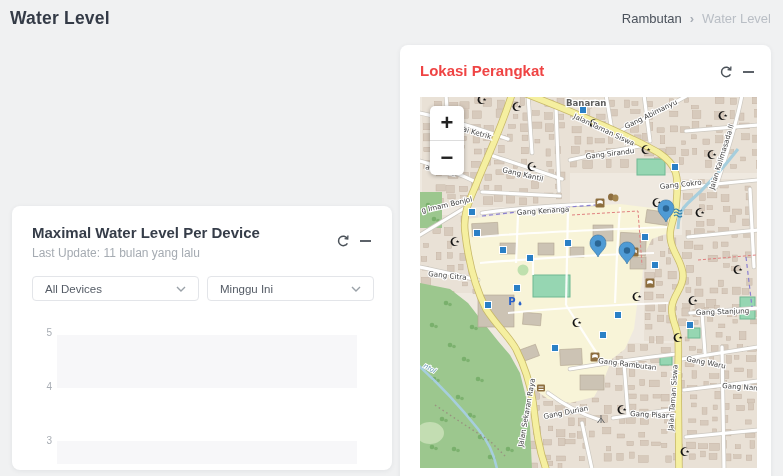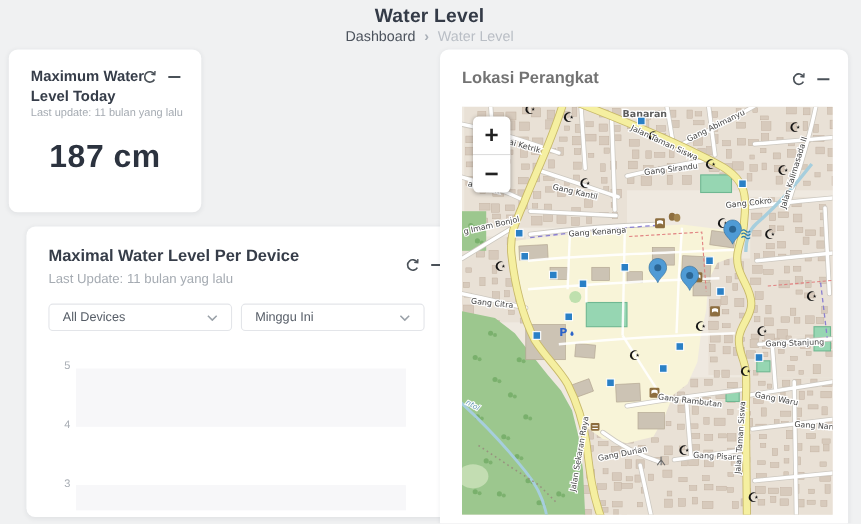--- a/index.html
+++ b/index.html
@@ -1,30 +1,30 @@
 <!DOCTYPE html>
 <html><head>
 <meta charset="utf-8">
 <style>
   html,body{margin:0;padding:0;}
   body{font-family:"Liberation Sans",sans-serif;background:#f0f1f2;}
   #app{position:relative;width:783px;height:476px;background:#f0f1f2;overflow:hidden;}
 
   
-  .hdr{position:absolute;left:10px;top:4px;right:12px;height:28px;display:flex;justify-content:space-between;align-items:center;flex-direction:column;}
+  .hdr{position:absolute;left:10px;top:4px;right:12px;height:28px;display:flex;justify-content:space-between;align-items:center;}
   .pgtitle{font-size:17.5px;font-weight:700;color:#343b47;letter-spacing:.2px;}
   .crumbs{display:flex;align-items:center;gap:8px;font-size:13px;}
   .crumb-a{color:#4b525c;cursor:pointer;}
   .crumb-sep{color:#a8aeb6;font-weight:700;}
   .crumb-b{color:#b9bec5;}
 
   
   .card{position:absolute;background:#fff;border-radius:8px;box-shadow:0 1px 5px rgba(30,40,60,.07);}
   .card1{left:8px;top:45px;width:175px;height:148px;}
-  .card2{left:24px;top:206px;width:380px;height:264px;padding-left:20px;}
+  .card2{left:12px;top:206px;width:380px;height:264px;}
   .card3{left:400px;top:45px;width:371px;height:458px;}
 
   .cicons{position:absolute;display:flex;align-items:center;gap:9px;}
   .ic{cursor:pointer;display:block;}
 
   
   .t1{position:absolute;left:20px;top:16px;width:112px;font-size:13.5px;font-weight:700;color:#363d49;line-height:1.3;}
   .s1{position:absolute;left:20px;top:52px;width:150px;font-size:10px;color:#a5abb2;white-space:nowrap;}
   .bigval{position:absolute;left:0;top:82px;width:100%;text-align:center;font-size:29px;font-weight:600;color:#2c333f;letter-spacing:.5px;}
   .card1 .cicons{right:18px;top:18px;}
@@ -37,60 +37,46 @@
        display:flex;align-items:center;justify-content:space-between;padding:0 12px;box-sizing:border-box;
        font-size:11.5px;color:#555c66;cursor:pointer;}
   .sel1{left:20px;top:70px;}
   .sel2{left:195px;top:70px;gap:16px;}
   .tick{position:absolute;left:26px;width:14px;text-align:right;font-size:10px;color:#a8adb4;}
   .band{position:absolute;left:45px;width:300px;background:#f7f7f9;}
   .b1{top:129px;height:53px;}
   .b2{top:235px;height:23px;}
 
   
-  .t3{position:absolute;left:20px;top:17px;font-size:15px;font-weight:700;color:#737373;}
+  .t3{position:absolute;left:20px;top:17px;font-size:15px;font-weight:700;color:#ef4444;}
   .card3 .cicons{right:16px;top:20px;}
   .mapwrap{position:absolute;left:20px;top:52px;width:337px;height:371px;overflow:hidden;background:#efe9e0;}
   .zoomctl{position:absolute;left:10px;top:9px;width:34px;background:#fff;border-radius:5px;
            box-shadow:0 1px 4px rgba(0,0,0,.3);overflow:hidden;z-index:5;}
   .zbtn{width:34px;height:34px;text-align:center;font-size:22px;font-weight:700;line-height:34px;color:#222;cursor:pointer;user-select:none;}
   .zbtn+.zbtn{border-top:1px solid #ddd;}
   #mapsvg text{font-family:"DejaVu Sans",sans-serif;}
   #mapsvg .st{font-size:7.2px;fill:#444;stroke:#fff;stroke-width:2.2px;paint-order:stroke;}
   #mapsvg .place{font-size:8.6px;font-weight:bold;fill:#5e5e5e;stroke:#fff;stroke-width:2.4px;paint-order:stroke;}
   #mapsvg .wat{font-size:6.8px;font-style:italic;fill:#5d93ad;stroke:#fff;stroke-width:1.8px;paint-order:stroke;}
 </style>
 </head>
 <body>
 
 <div id="app">
 
   <div class="hdr">
     <div class="pgtitle">Water Level</div>
     <div class="crumbs">
-      <span class="crumb-a">Dashboard</span>
+      <span class="crumb-a">Rambutan</span>
       <span class="crumb-sep">›</span>
       <span class="crumb-b">Water Level</span>
     </div>
   </div>
 
-  <div class="card card1">
-    <div class="t1">Maximum Water Level Today</div>
-    <div class="cicons">
-      <svg class="ic" width="14" height="14" viewBox="0 0 16 16">
-        <path d="M13,10.6 A5.4,5.4 0 1 1 13,5.2" fill="none" stroke="#4a5158" stroke-width="1.7"></path>
-        <path d="M13.6,1.8 L13.4,5.6 L9.8,5.2" fill="none" stroke="#4a5158" stroke-width="1.5"></path>
-      </svg>
-      <svg class="ic" width="13" height="14" viewBox="0 0 13 14">
-        <line x1="1" y1="7" x2="12" y2="7" stroke="#4a5158" stroke-width="1.8"></line>
-      </svg>
-    </div>
-    <div class="s1">Last update: 11 bulan yang lalu</div>
-    <div class="bigval">187 cm</div>
-  </div>
 
   <div class="card card2">
     <div class="t2">Maximal Water Level Per Device</div>
     <div class="s2">Last Update: 11 bulan yang lalu</div>
     <div class="cicons">
       <svg class="ic" width="14" height="14" viewBox="0 0 16 16">
         <path d="M13,10.6 A5.4,5.4 0 1 1 13,5.2" fill="none" stroke="#4a5158" stroke-width="1.7"></path>
         <path d="M13.6,1.8 L13.4,5.6 L9.8,5.2" fill="none" stroke="#4a5158" stroke-width="1.5"></path>
       </svg>
       <svg class="ic" width="13" height="14" viewBox="0 0 13 14">

